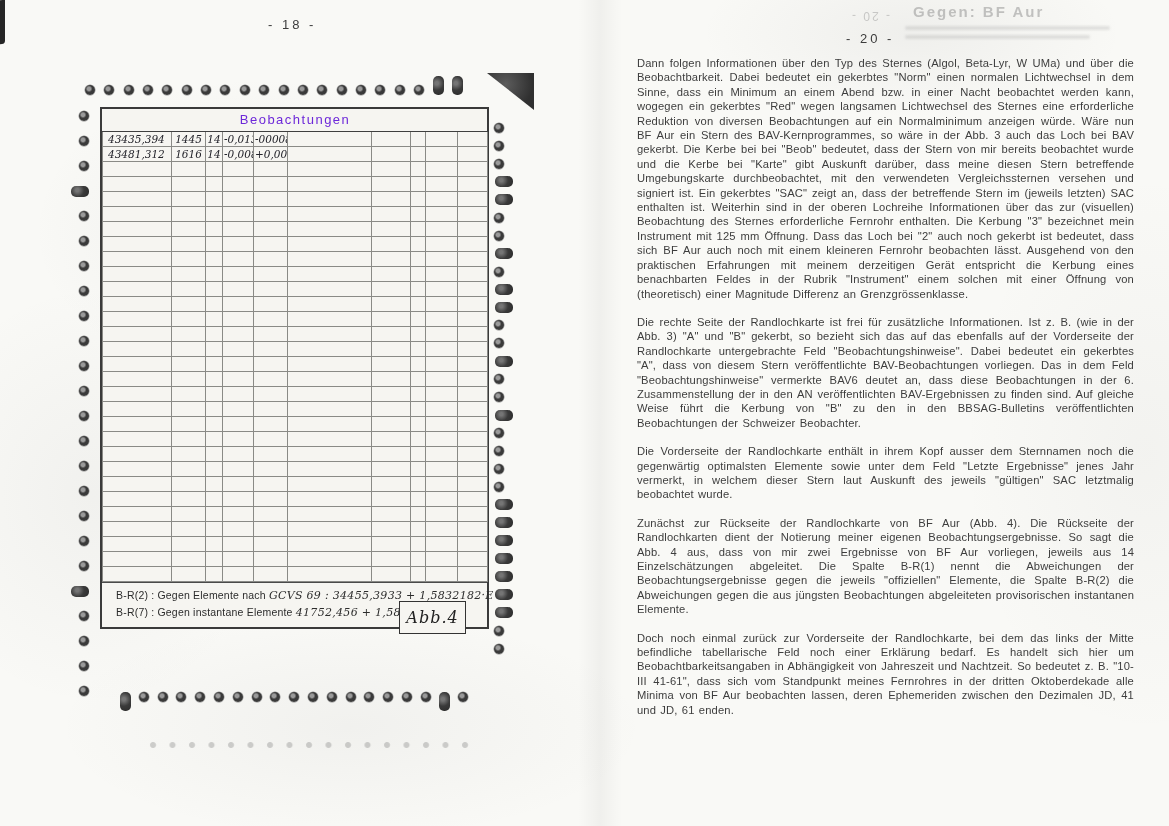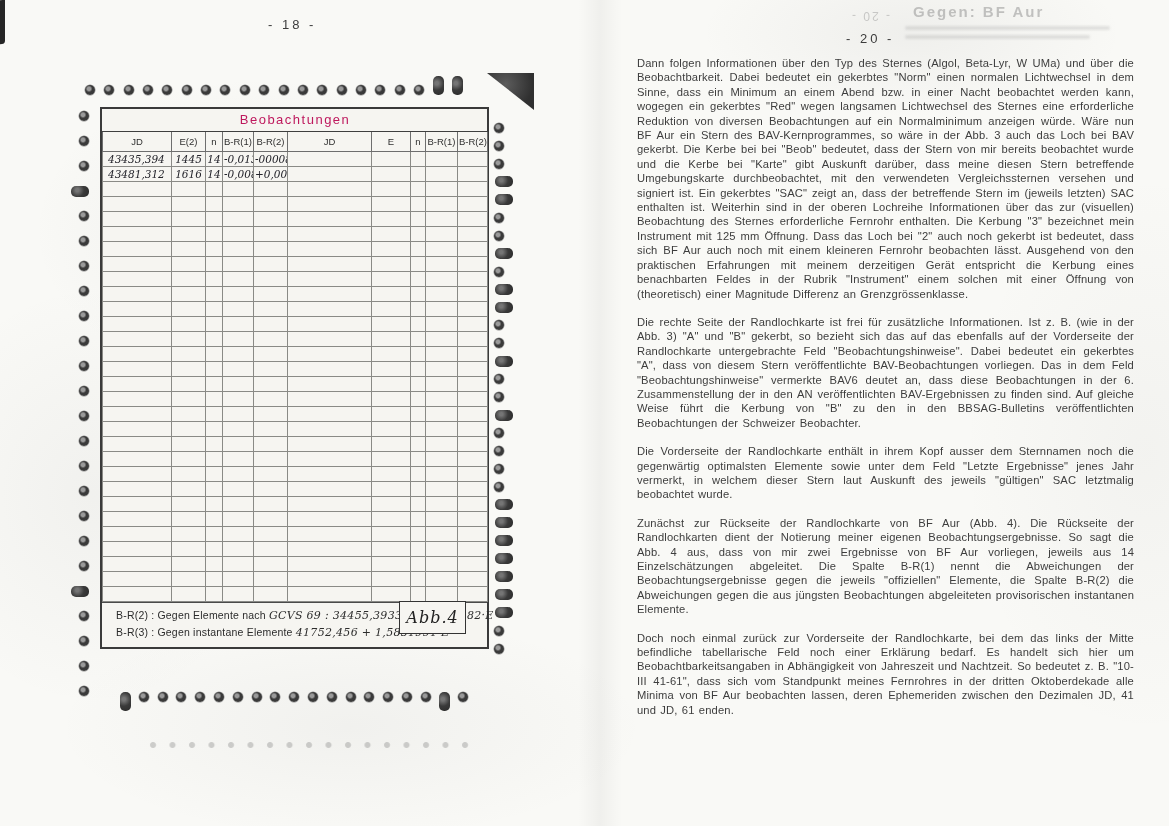--- a/index.html
+++ b/index.html
@@ -30,21 +30,21 @@
   
   .card {
     position:absolute; left:100px; top:107px; width:389px;
     border:2px solid #3a3a3a; background:#f6f5f1;
     box-sizing:border-box;
   }
   #card-table { border-collapse:collapse; table-layout:fixed; width:385px; }
   #card-table td, #card-table th { box-sizing:border-box; overflow:hidden; }
   .title-row td {
     border-bottom:1.5px solid #3f3f3f; height:22px; text-align:center;
-    font-size:13px; letter-spacing:1.5px; color:#be185d;
+    font-size:13px; letter-spacing:1.5px; color:#6d28d9;
   }
   .header-row td {
     border:1px solid #6e6e6e; border-top:none; height:20px; text-align:center;
     font-size:9.5px; color:#2f2f2f; white-space:nowrap; padding:0 1px;
   }
   .data-row td {
     border:1px solid #8a8a86; height:15px; font-size:10.5px; color:#23232a;
     font-style:italic; font-family:"DejaVu Serif", serif; white-space:nowrap;
     text-align:center; padding:0 1px;
   }
@@ -219,32 +219,20 @@
           <col style="width: 84px;">
           <col style="width: 39px;">
           <col style="width: 15px;">
           <col style="width: 32px;">
           <col style="width: 30px;">
         </colgroup>
         <tbody>
           <tr class="title-row">
             <td colspan="10">Beobachtungen</td>
           </tr>
-          <tr class="header-row">
-            <td>JD</td>
-            <td>E(2)</td>
-            <td>n</td>
-            <td>B-R(1)</td>
-            <td>B-R(2)</td>
-            <td>JD</td>
-            <td>E</td>
-            <td>n</td>
-            <td>B-R(1)</td>
-            <td>B-R(2)</td>
-          </tr>
           <tr class="data-row">
             <td class="a-left">43435,394</td>
             <td>1445</td>
             <td>14</td>
             <td>-0,013</td>
             <td>-00008</td>
             <td class="a-left"></td>
             <td></td>
             <td></td>
             <td></td>
@@ -595,21 +583,21 @@
             <td class="a-left"></td>
             <td></td>
             <td></td>
             <td></td>
             <td></td>
           </tr>
         </tbody>
       </table>
     <div class="footnotes" id="footnotes">
         <div><span class="fn-label">B-R(2) : Gegen Elemente nach </span><span class="fn-formula">GCVS 69 :  34455,3933 + 1,5832182·E</span></div>
-        <div><span class="fn-label">B-R(3) : Gegen instantane Elemente </span><span class="fn-formula">41752,456 + 1,5831991·E</span></div>
+        <div><span class="fn-label">B-R(7) : Gegen instantane Elemente </span><span class="fn-formula">41752,456 + 1,5831991·E</span></div>
       </div>
     <div class="abb-box">
       <span>Abb.4</span>
     </div>
   </div>
   <div class="ghost-holes"></div>
 
   <div class="ghost-pagenum">- 20 -</div>
   <div class="ghost-header">Gegen: BF Aur</div>
   <div class="ghost-line gl1"></div>

